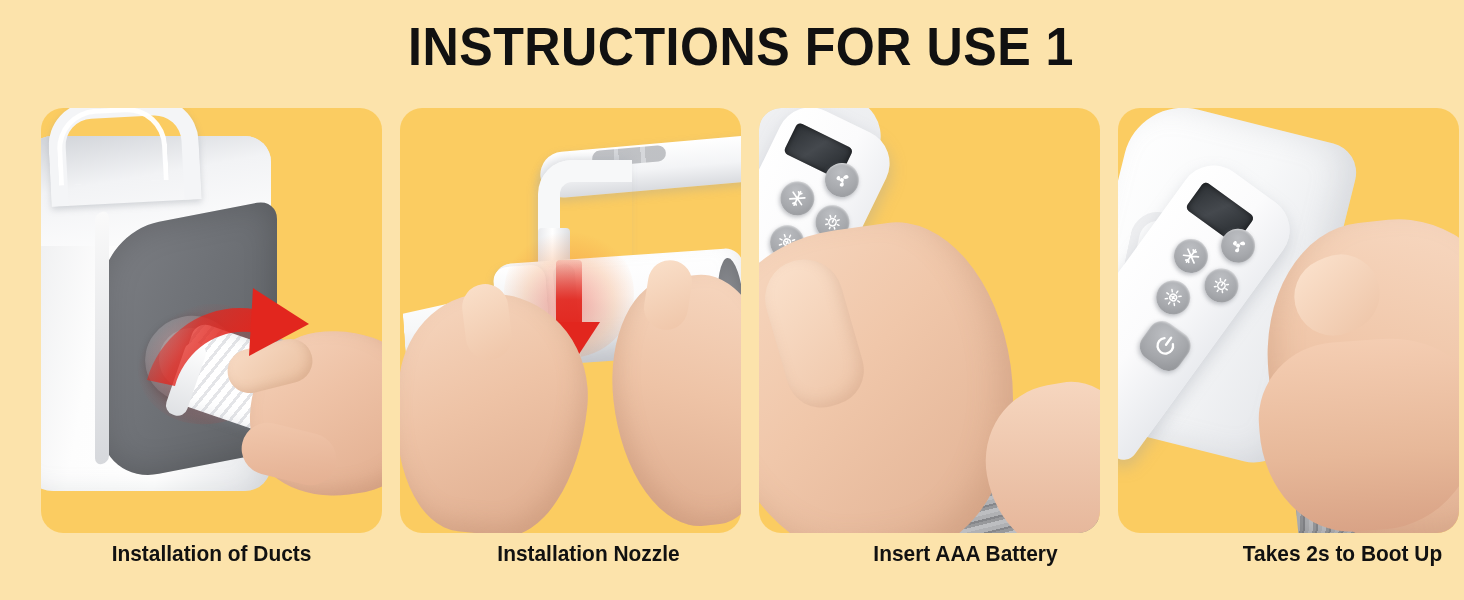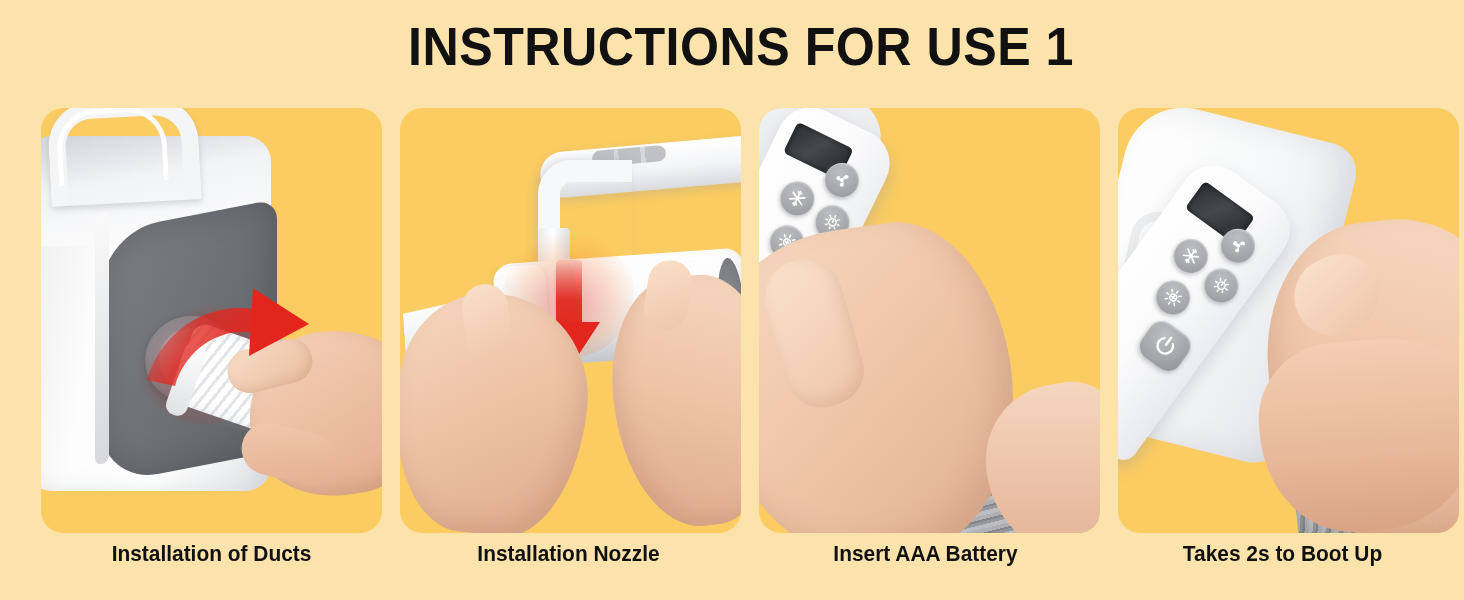--- a/index.html
+++ b/index.html
@@ -66,21 +66,21 @@
   }
 
   
   #captions {
     position: absolute;
     top: 541px;
     left: 32px;
     width: 1400px;
     height: 40px;
     display: flex;
-    gap: 16px;
+    gap: 36px;
   }
   .caption {
     width: 341px;
     flex: 0 0 341px;
     text-align: center;
     font-family: "Liberation Sans", sans-serif;
     font-size: 22px;
     font-weight: bold;
     color: #111111;
     letter-spacing: 0px;

